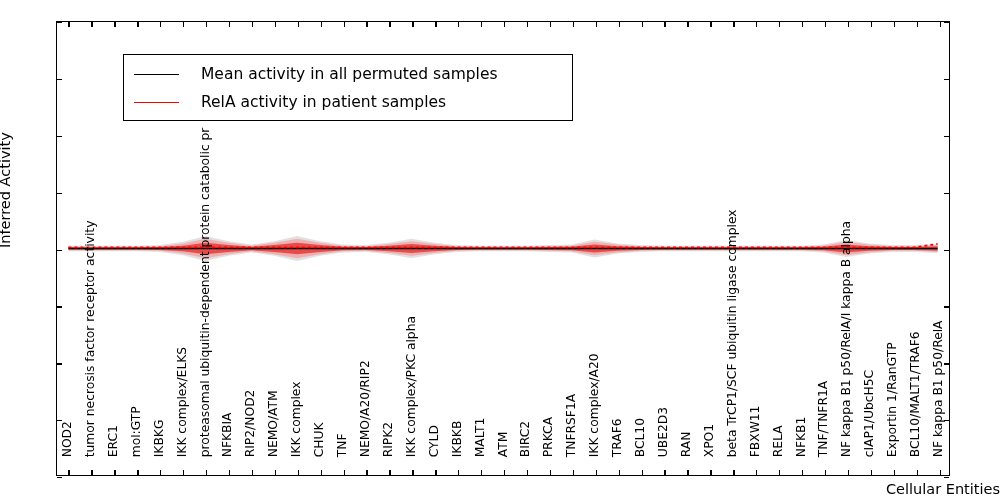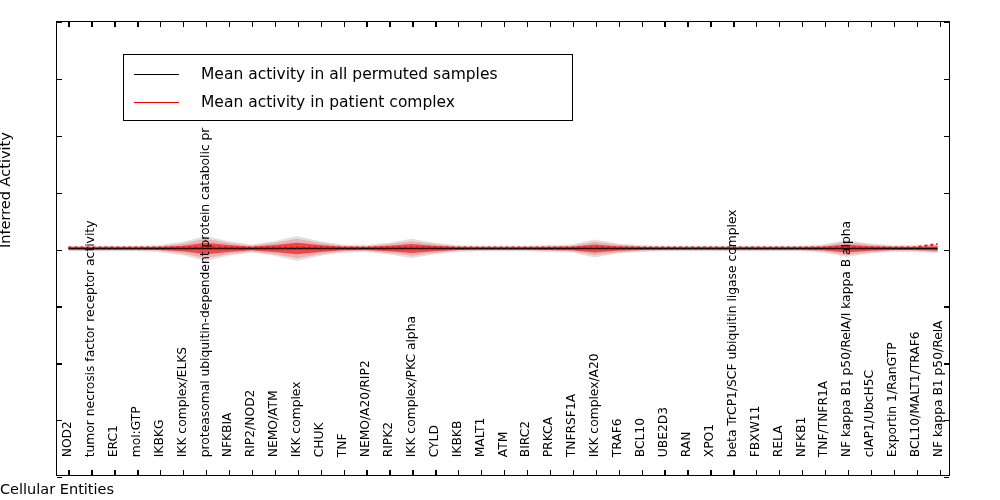--- a/index.html
+++ b/index.html
@@ -56,21 +56,21 @@
     transform-origin: left top;
     font-size: 14.5px;
     color: #000;
     white-space: nowrap;
   }
   .xlabel-axis {
     position: absolute;
     left: 0;
     top: 481px;
     width: 1000px;
-    text-align: left;
+    text-align: right;
     font-size: 14.5px;
     color: #000;
   }
   .xtick-label {
     position: absolute;
     bottom: 18px;
     transform-origin: left bottom;
     transform: rotate(-90deg);
     font-size: 12.3px;
     color: #000;
@@ -292,18 +292,18 @@
         <div class="xtick-label" style="left: 887.038px;">NF kappa B1 p50/RelA</div>
       </div>
 
     <div id="legend-box">
       <div class="legend-row r0">
         <span class="legend-line" style="border-top-color: rgb(0, 0, 0);"></span>
         <span class="legend-text">Mean activity in all permuted samples</span>
       </div>
       <div class="legend-row r1">
         <span class="legend-line" style="border-top-color: rgb(255, 0, 0);"></span>
-        <span class="legend-text">Mean activity in patient complex</span>
+        <span class="legend-text">RelA activity in patient samples</span>
       </div>
     </div>
   </div>
 
 </div>
 
 </body></html>

